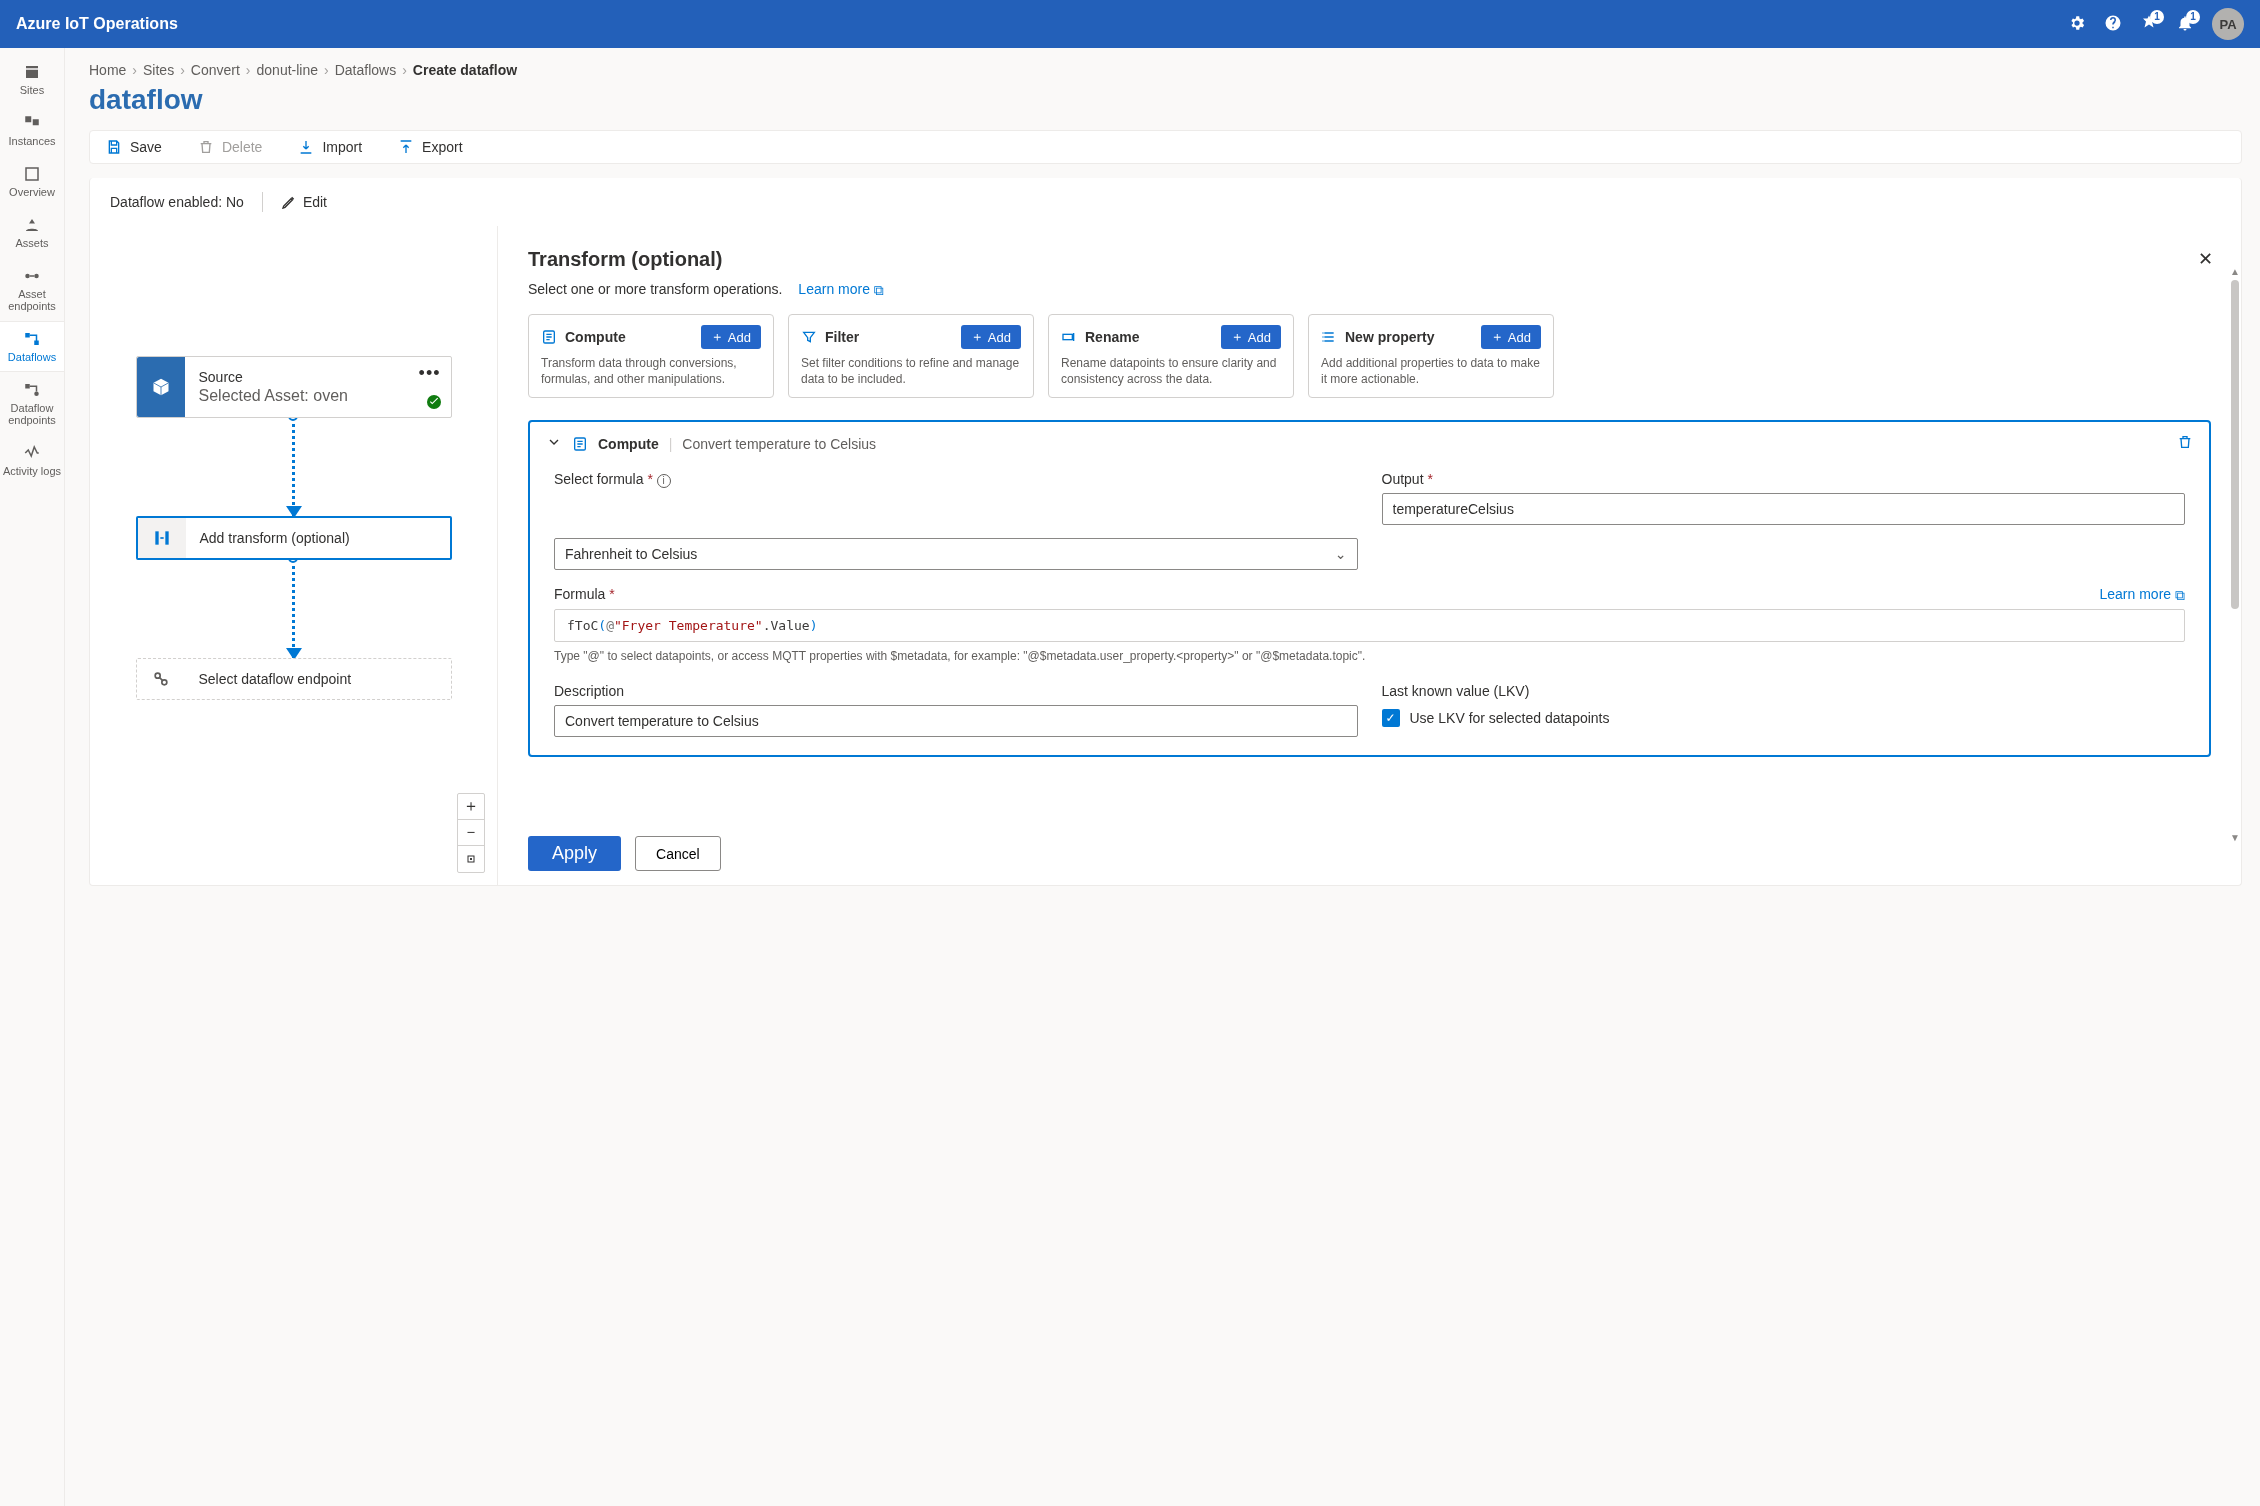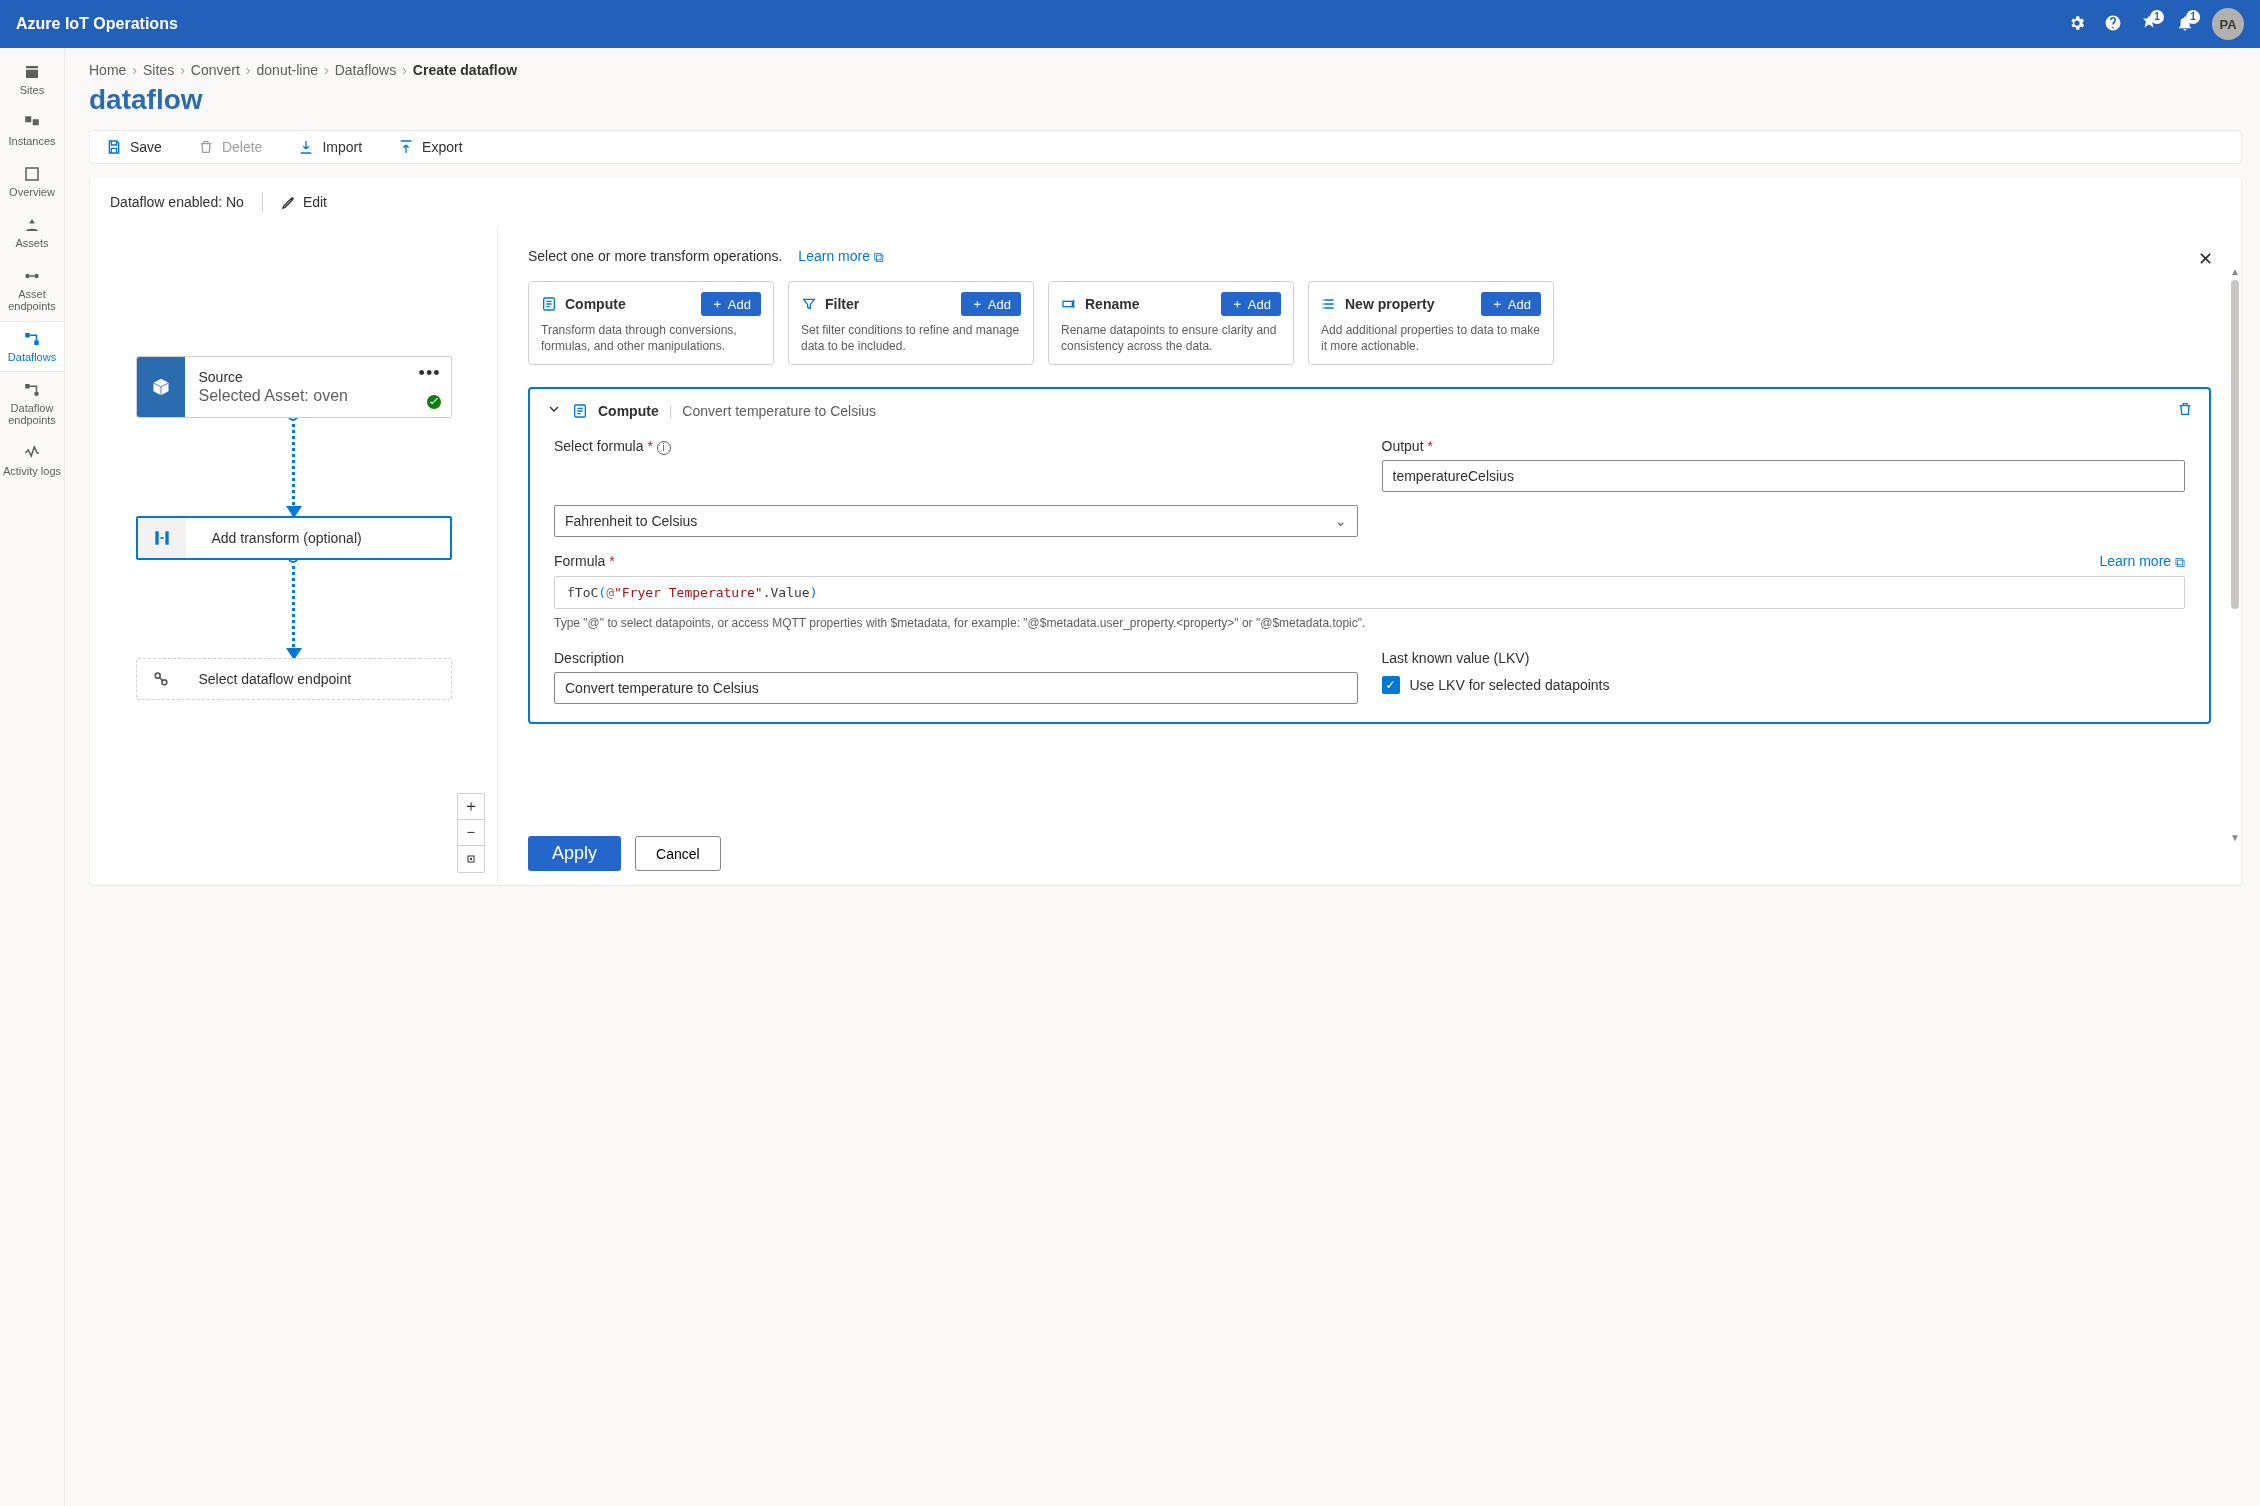--- a/index.html
+++ b/index.html
@@ -126,21 +126,21 @@
     display:flex;align-items:center;justify-content:center; border-radius:2px 0 0 2px;
   }
   .node.transform .icon-cell { background:#f3f2f1; color:var(--link-blue); }
   .node.endpoint { border-style:dashed; }
   .node.endpoint .icon-cell { background:transparent; color:var(--text-secondary); }
   .node .body { flex:1; padding:12px 14px; }
   .node .label { font-size:14px; color:var(--text-dark); }
   .node .sub { font-size:16px; color:var(--text-secondary); margin-top:2px; }
   .node .more { position:absolute; top:6px; right:10px; color:var(--text-dark); font-size:18px; cursor:pointer; letter-spacing:1px;}
   .node .status { position:absolute; bottom:8px; right:10px; width:14px; height:14px; border-radius:50%; background:var(--green);}
-  .node.transform { border:2px solid var(--link-blue);gap:12px; }
+  .node.transform { border:2px solid var(--link-blue); }
   .node.transform .body { display:flex; align-items:center; }
   .node svg { width:20px; height:20px; fill:currentColor; }
   .connector {
     width:2px; height:100px; margin: -1px auto; position:relative; z-index:1;
     border-left:3px dotted var(--link-blue);
   }
   .connector::before, .connector::after{
     content:""; position:absolute; left:50%; transform:translateX(-60%);
     width:0;height:0;
   }
@@ -442,20 +442,21 @@
                 <rect x="6" y="6" width="12" height="12" fill="none" stroke="currentColor" stroke-width="2"></rect>
                 <circle cx="12" cy="12" r="2"></circle>
               </svg>
           </button>
         </div>
       </div>
 
       <div class="canvas-right">
         <div class="panel-scroll">
           <span class="panel-close">✕</span>
+          <h2 class="panel-title">Transform (optional)</h2>
           <div class="panel-intro">
             <span>Select one or more transform operations.</span>
             <a class="learn"><span>Learn more</span> <span class="ext-icon">⧉</span></a>
           </div>
 
           <div class="op-cards">
             <div class="op-card">
               <div class="hdr">
                 <svg viewBox="0 0 24 24">
                     <rect x="4" y="3" width="16" height="18" rx="2" fill="none" stroke="#0078d4" stroke-width="2"></rect>

